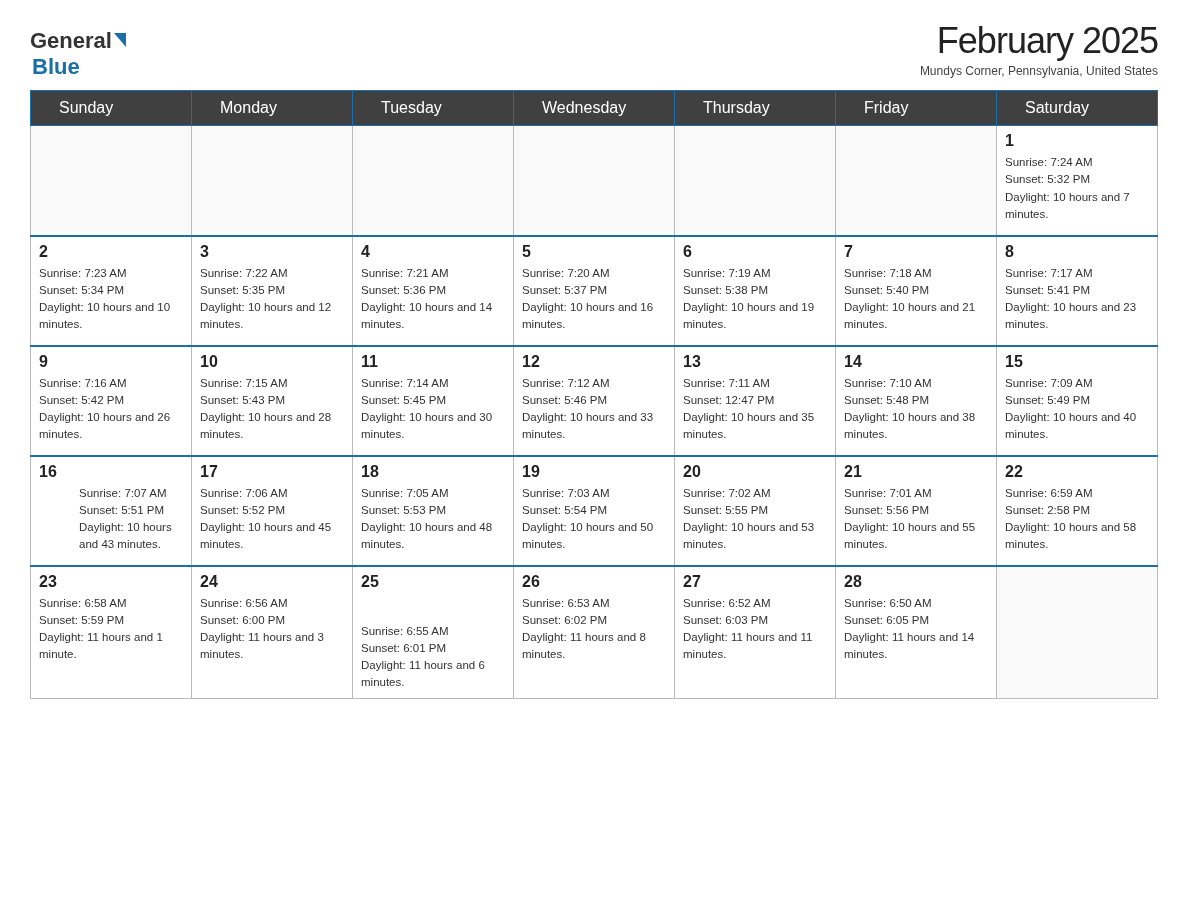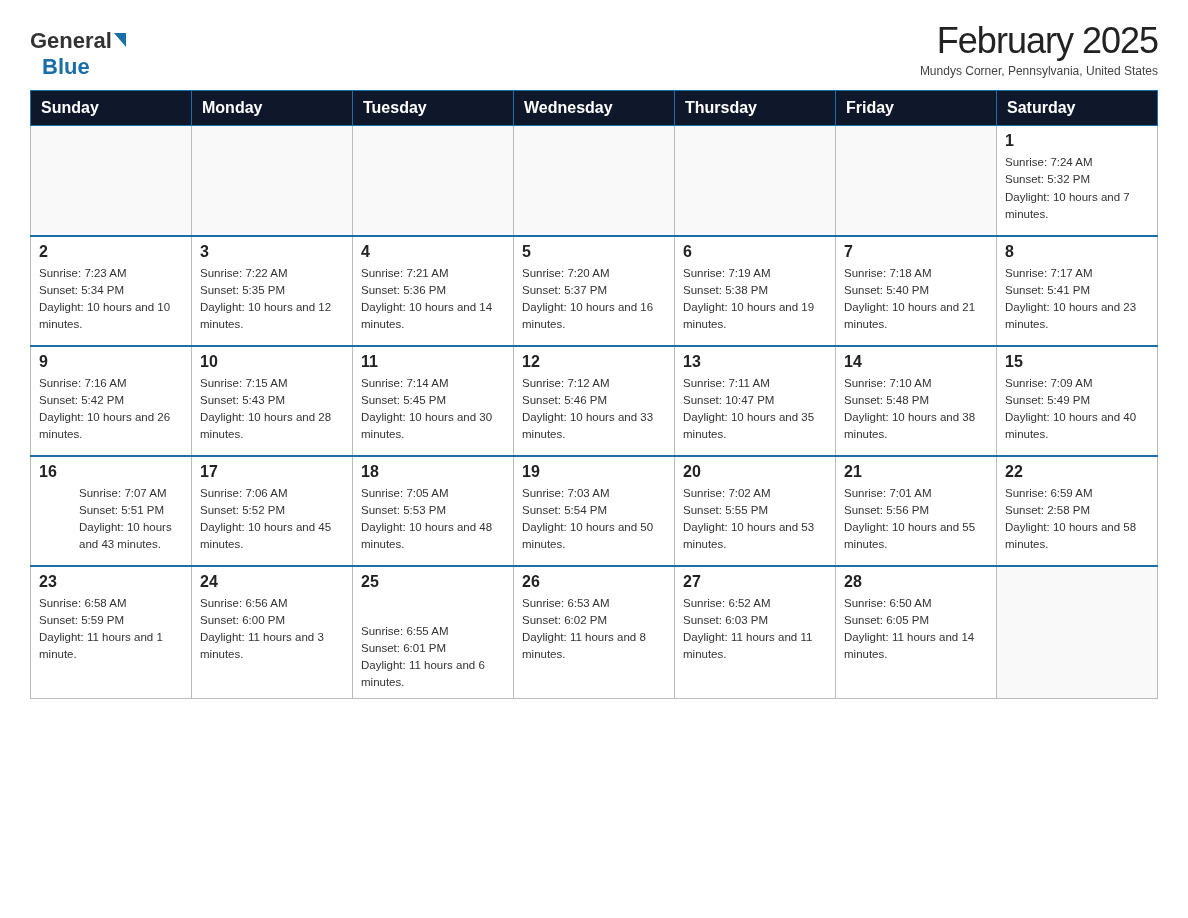--- a/index.html
+++ b/index.html
@@ -38,21 +38,21 @@
       border-left: 12px solid transparent;
       border-right: 0px solid transparent;
       border-top: 14px solid #1a6fa8;
       margin-left: 2px;
       margin-bottom: 2px;
     }
     .logo-text-blue {
       font-size: 22px;
       font-weight: bold;
       color: #1a6fa8;
-      margin-left: 12px;
+      margin-left: 2px;
     }
     .title-section {
       text-align: right;
     }
     .month-title {
       font-size: 36px;
       font-weight: normal;
       color: #222;
       letter-spacing: -1px;
     }
@@ -60,25 +60,25 @@
       font-size: 12px;
       color: #444;
       margin-top: 2px;
     }
     .calendar {
       width: 100%;
       border-collapse: collapse;
       border: 1px solid #999;
     }
     .calendar th {
-      background: #0f172a;
+      background: #404040;
       color: #fff;
       font-size: 16px;
-      font-weight: bold;
-      padding: 8px 10px;
+      font-weight: normal;
+      padding: 8px 28px;
       text-align: left;
       border: 1px solid #1a6fa8;
     }
     .calendar td {
       vertical-align: top;
       padding: 6px 8px;
       border: 1px solid #bbb;
       width: 14.28%;
       height: 110px;
       font-size: 12px;
@@ -213,21 +213,21 @@
         </td>
         <td>
           <div class="day-number">12</div>
           <div class="day-info" style="white-space: pre-line;">Sunrise: 7:12 AM
 Sunset: 5:46 PM
 Daylight: 10 hours and 33 minutes.</div>
         </td>
         <td>
           <div class="day-number">13</div>
           <div class="day-info" style="white-space: pre-line;">Sunrise: 7:11 AM
-Sunset: 10:47 PM
+Sunset: 12:47 PM
 Daylight: 10 hours and 35 minutes.</div>
         </td>
         <td>
           <div class="day-number">14</div>
           <div class="day-info" style="white-space: pre-line;">Sunrise: 7:10 AM
 Sunset: 5:48 PM
 Daylight: 10 hours and 38 minutes.</div>
         </td>
         <td>
           <div class="day-number">15</div>

